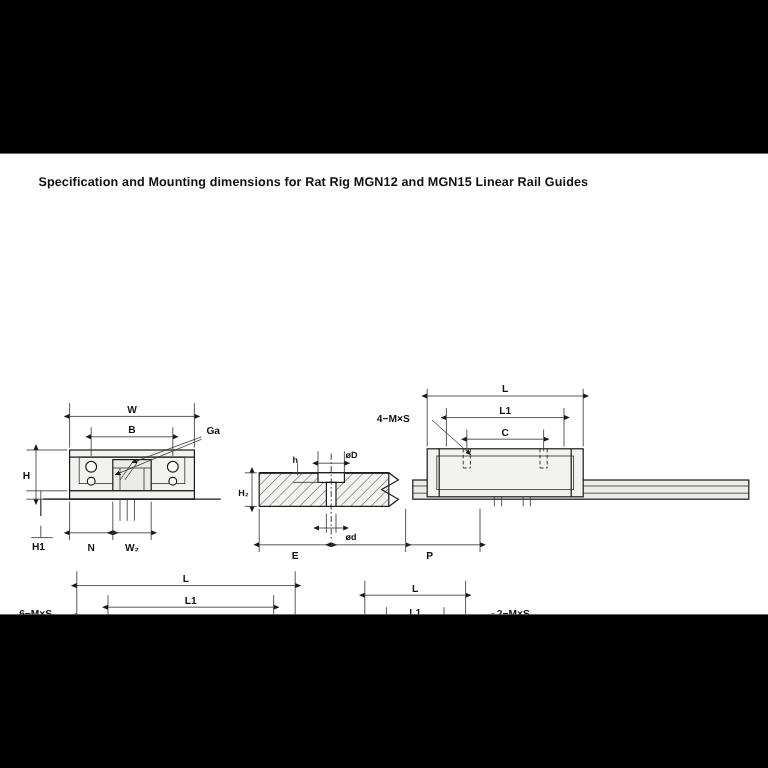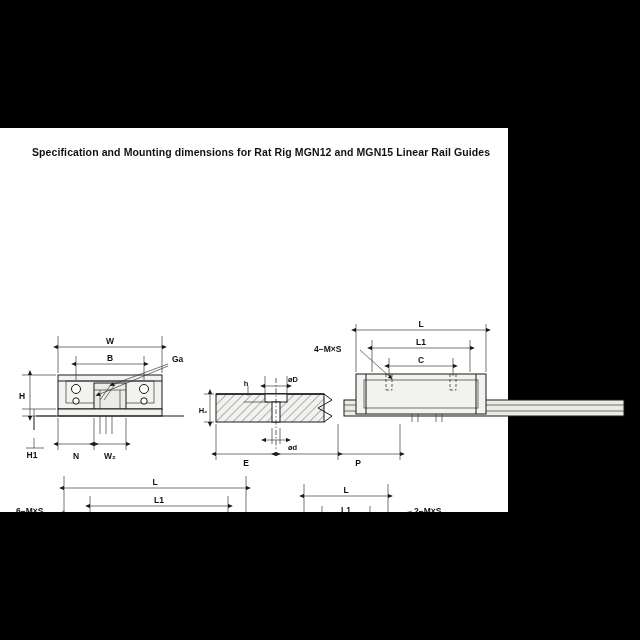--- a/index.html
+++ b/index.html
@@ -16,21 +16,21 @@
   #page {
     position: relative;
     width: 640px;
     height: 640px;
     background: #000000;
   }
   #sheet {
     position: absolute;
     left: 0;
     top: 128px;
-    width: 508px;
+    width: 640px;
     height: 384px;
     background: #ffffff;
   }
   #title {
     position: absolute;
     left: 32px;
     top: 18px;
     font-size: 10.5px;
     font-weight: bold;
     color: #111111;

